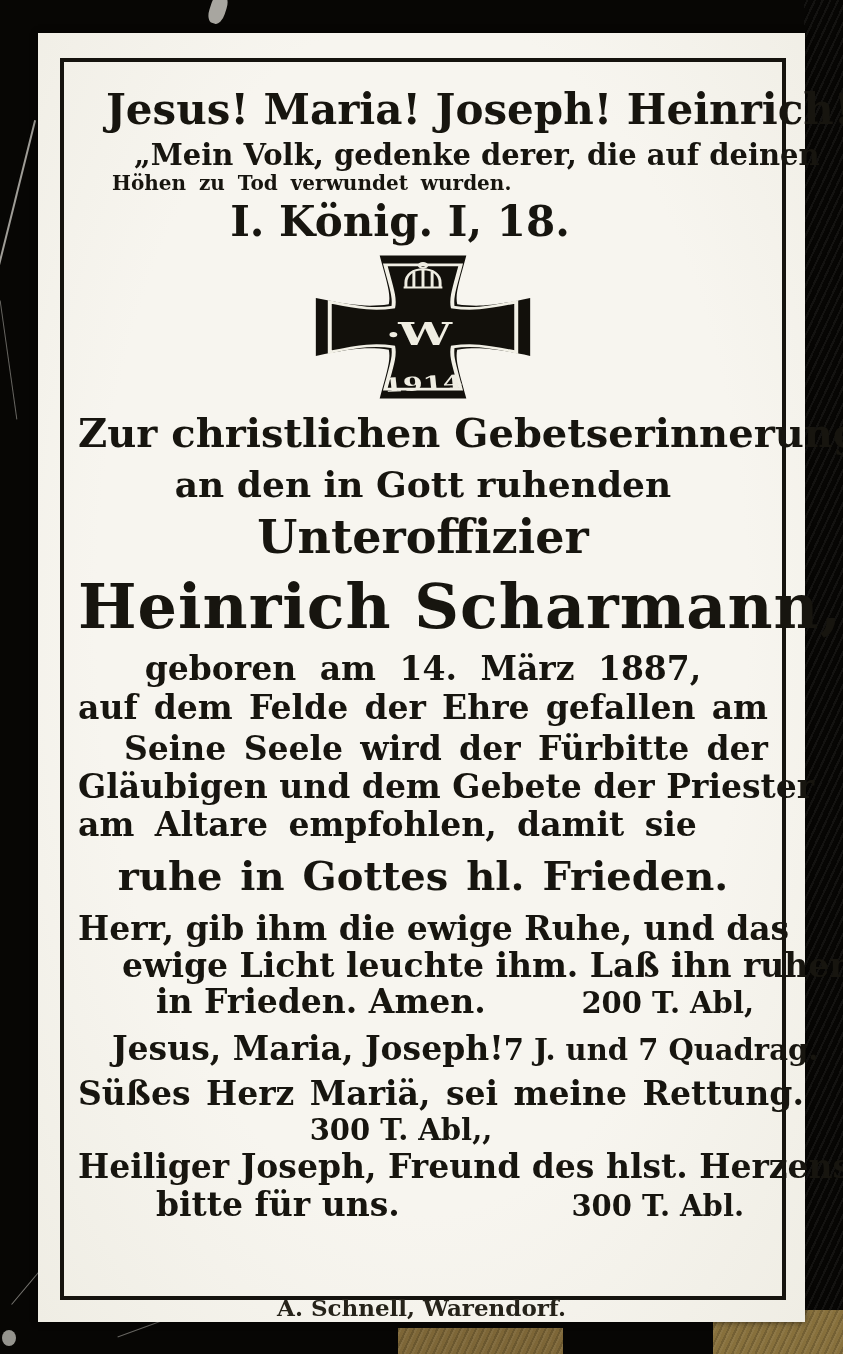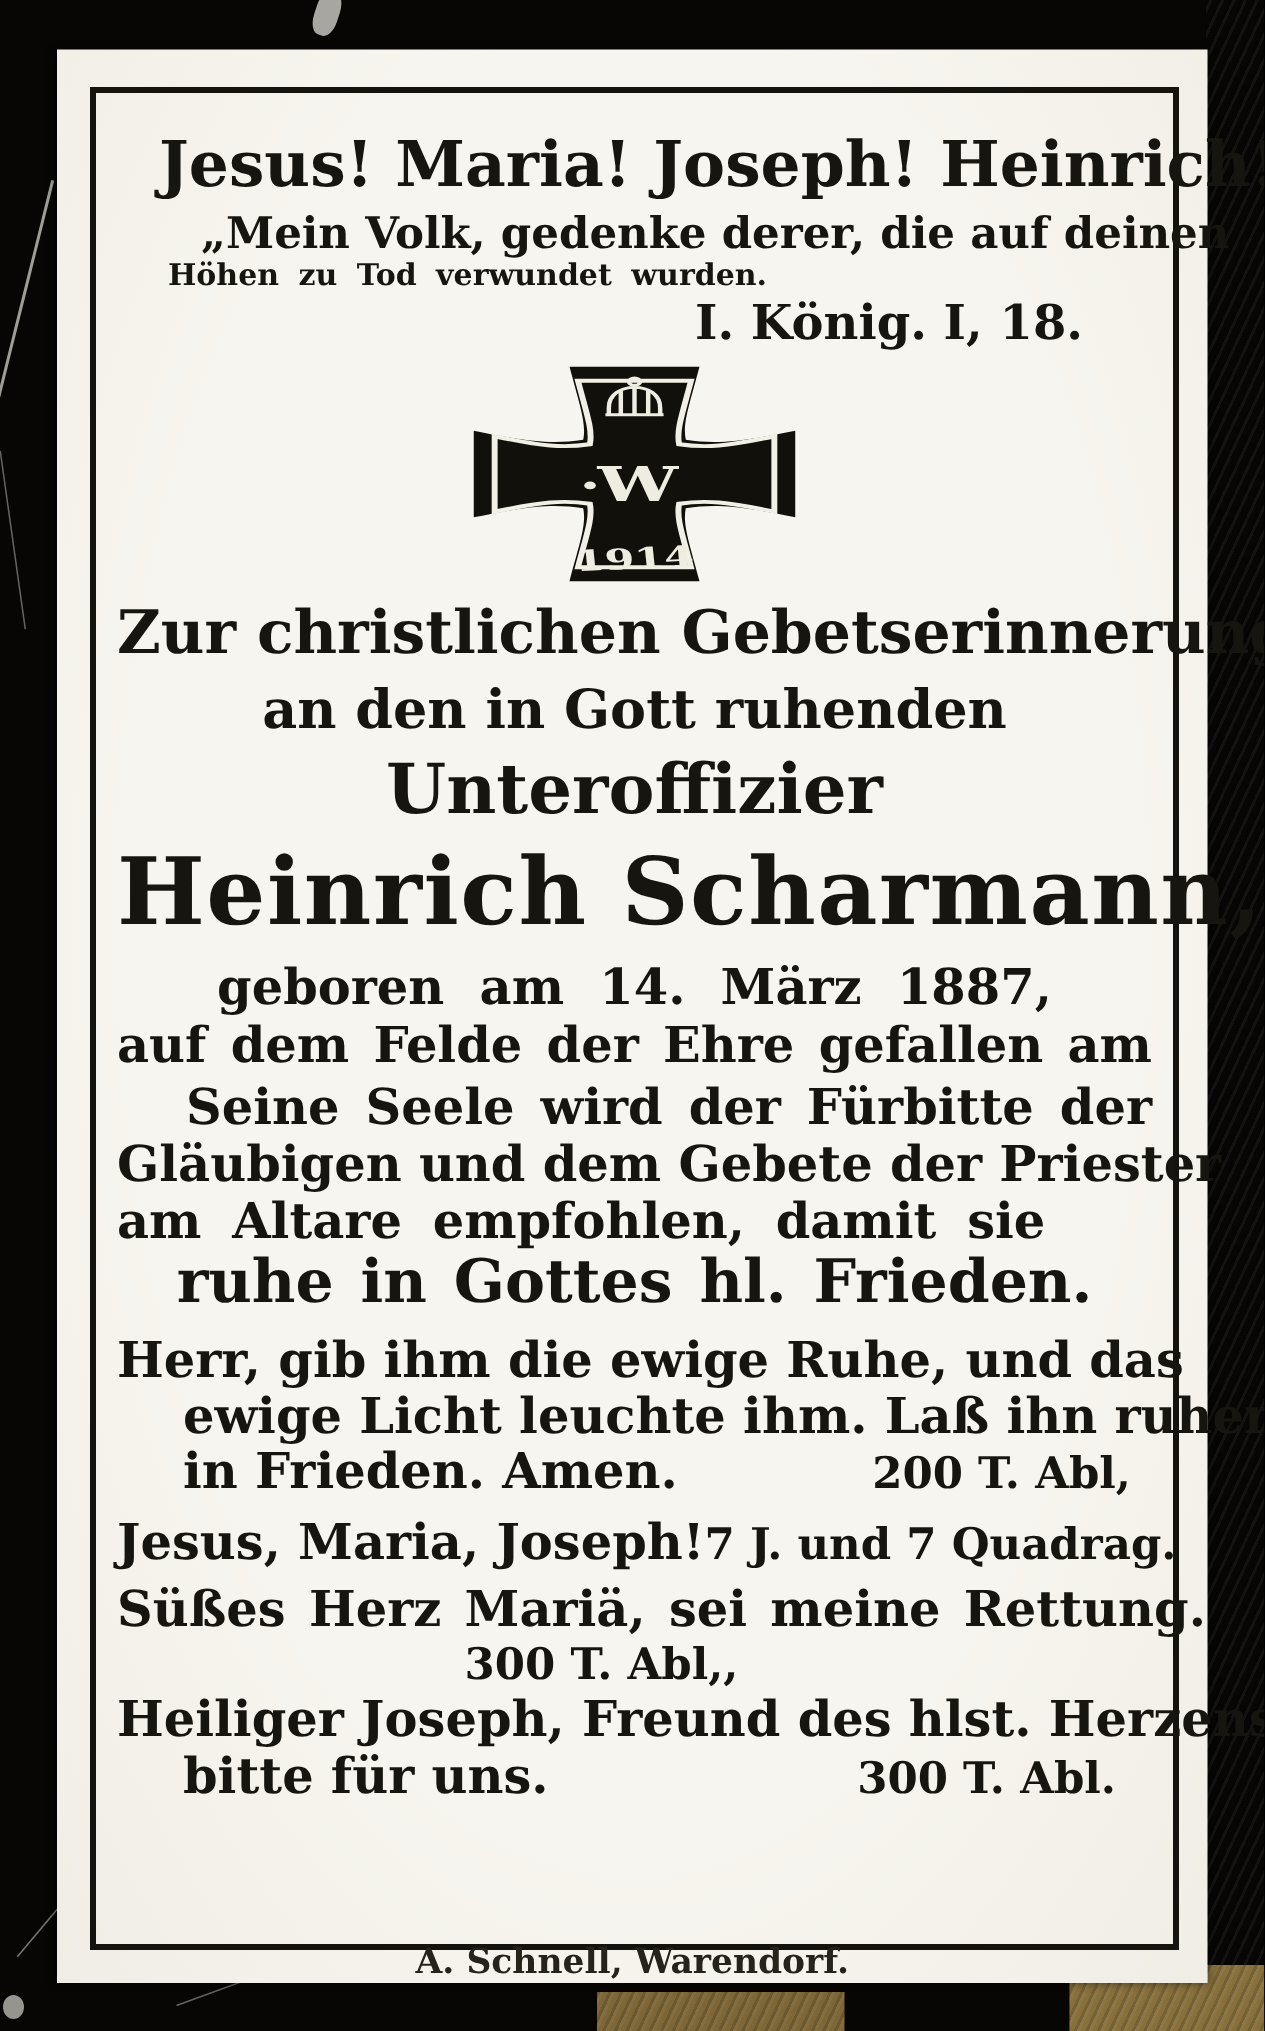--- a/index.html
+++ b/index.html
@@ -48,43 +48,43 @@
     position:absolute; inset:0; padding:24px 14px 0 14px;
     color:#17150f; font-weight:700;
     line-height:1.12;
   }
   .line { white-space:nowrap; }
   .just { text-align:justify; text-align-last:justify; }
 
   .l-invocation { font-size:42px; padding:0 28px; }
   .l-quote1 { font-size:29px; margin:6px 0 0 56px; }
   .l-quote2 { font-size:20px; margin:0 0 0 34px; word-spacing:6px; }
-  .l-ref { font-size:32px; text-align:right; padding-right:46px; margin-top:4px; }
+  .l-ref { font-size:42px; text-align:center; padding-right:46px; margin-top:4px; }
 
   .cross-wrap { text-align:center; margin-top:6px; height:152px; }
   .cross-svg { width:228px; height:152px; }
 
   .l-h1 { font-size:40px; text-align:center; margin-top:8px; }
   .l-h2 { font-size:36px; text-align:center; margin-top:8px; }
   .l-rank { font-size:46px; text-align:center; margin-top:8px; }
   .l-name { font-size:62px; text-align:center; margin-top:8px; letter-spacing:1px; }
 
   .body33 { font-size:33px; }
   .l-born { text-align:center; margin-top:10px; word-spacing:12px; }
   .l-fallen1 { margin-top:2px; }
   .l-fallen2 { text-align:center; margin-top:2px; word-spacing:5px; }
   .l-seele1 { margin-top:4px; text-indent:46px; }
   .l-seele2 { margin-top:1px; }
   .l-seele3 { margin-top:1px; word-spacing:9px; }
 
-  .l-rest { font-size:40px; text-align:center; word-spacing:4px; }
+  .l-rest { font-size:40px; text-align:center; margin-top:10px; word-spacing:4px; }
 
   .l-herr1 { margin-top:12px; }
   .indent  { margin-left:44px; }
-  .row { display:flex; justify-content:space-between; align-items:baseline; white-space:nowrap; }
+  .row { display:flex; justify-content:space-between; align-items:baseline; white-space:nowrap;margin-left:34px; }
   .abl { font-size:29px; }
   .pr14 { padding-right:14px; }
   .l-jmj { margin-top:10px; }
   .l-suess { margin-top:8px; word-spacing:4px; }
   .l-abl2 { font-size:29px; text-align:center; padding-right:44px; margin-top:1px; }
   .l-heilig { margin-top:2px; }
   .l-bitte { margin-top:1px; }
   .pr24 { padding-right:24px; }
 
   .printer {

